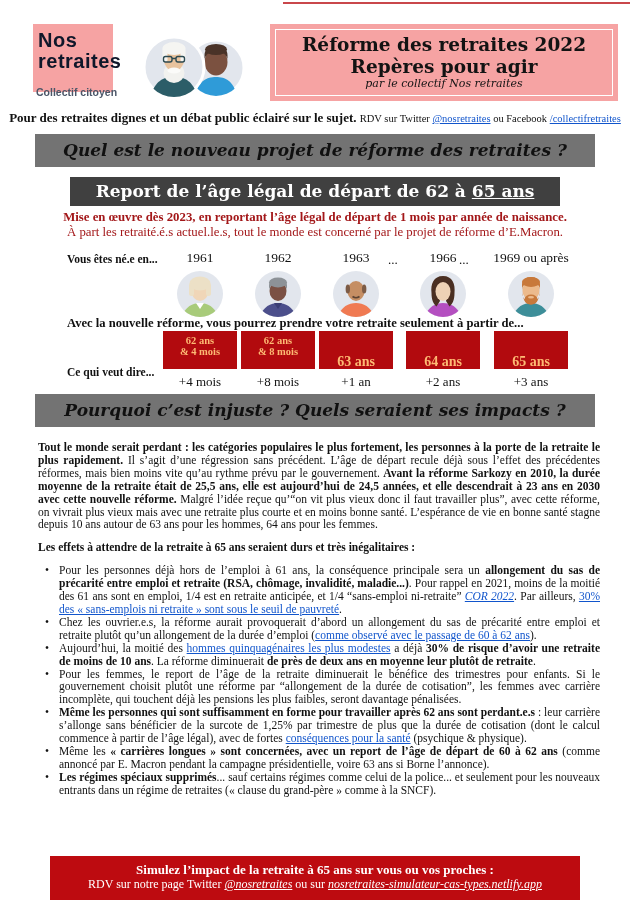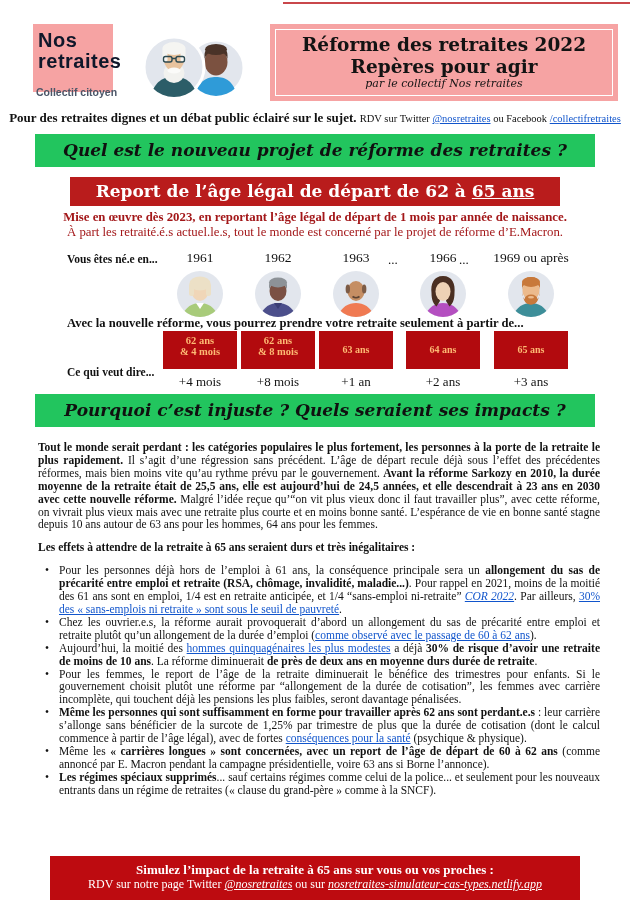--- a/index.html
+++ b/index.html
@@ -13,44 +13,44 @@
   .logo-subtitle{position:absolute;left:36px;top:86px;font-family:"Liberation Sans",sans-serif;
               font-weight:bold;font-size:10.5px;color:#4b5668;}
   .logo-avatars{position:absolute;left:136px;top:33px;width:120px;height:68px;}
   .title-box{position:absolute;left:270px;top:24px;width:348px;height:77px;background:#f6a3a3;}
   .title-box-inner{position:absolute;left:5px;top:5px;right:5px;bottom:5px;border:1.5px solid #fff;
               text-align:center;padding-top:4px;}
   .title-l{font-family:"DejaVu Serif",serif;font-weight:bold;font-size:18.5px;line-height:22px;color:#131313;}
   .title-byline{font-family:"DejaVu Serif",serif;font-style:italic;font-size:11px;line-height:12px;color:#131313;}
   .tagline{position:absolute;left:0;top:110px;width:630px;text-align:center;font-size:13px;}
   
-  .banner-pink{position:absolute;left:35px;width:560px;height:33px;background:#22c55e;
+  .banner-pink{position:absolute;left:35px;width:560px;height:33px;background:#737373;
               text-align:center;line-height:33px;font-family:"DejaVu Serif",serif;
               font-weight:bold;font-style:italic;font-size:17px;color:#101010;}
   .banner-q1{top:134px;} .banner-q2{top:394px;}
-  .headline{position:absolute;left:70px;top:177px;width:490px;height:29px;background:#b91c1c;
+  .headline{position:absolute;left:70px;top:177px;width:490px;height:29px;background:#404040;
               color:#fff;text-align:center;line-height:29px;font-family:"DejaVu Serif",serif;
               font-weight:bold;font-size:17px;}
   .intro1{position:absolute;left:0;top:210px;width:630px;text-align:center;color:#a31719;
               font-weight:bold;font-size:12.8px;}
   .intro2{position:absolute;left:0;top:225px;width:630px;text-align:center;color:#a31719;font-size:12.8px;}
   
   .born-label{position:absolute;left:67px;top:253px;font-weight:bold;font-size:11.5px;}
   .col{position:absolute;top:250px;width:74px;text-align:center;}
   .col1{left:163px}.col2{left:241px}.col3{left:319px}.col4{left:406px}
   .col5{left:481px;width:100px;}
   .dots{position:absolute;top:252px;font-size:13px;}
   .dots1{left:388px}.dots2{left:459px}
   .year{height:18px;font-size:13.5px;}
   .p-avatar{display:block;width:48px;height:48px;margin:2px auto 0;}
   .reform-label{position:absolute;left:67px;top:316px;font-weight:bold;font-size:12.6px;white-space:nowrap;}
   .badge{margin:13px auto 0;width:74px;height:38px;background:#b20a0e;color:#fdba74;font-weight:bold;}
   .badge .l1,.badge .l2{display:block;font-size:10.5px;line-height:11px;}
   .badge .l1{padding-top:4px;}
-  .badge.big .l1{font-size:10px;line-height:30px;padding-top:4px;}
+  .badge.big .l1{font-size:14px;line-height:30px;padding-top:16px;}
   .badge .l2:empty{display:none;}
   .meaning-label{position:absolute;left:67px;top:366px;font-weight:bold;font-size:11.5px;}
   .delta{margin-top:5px;font-size:13px;}
   
   .body-text{position:absolute;left:38px;top:441px;width:562px;font-size:11.5px;
               line-height:12.9px;text-align:justify;}
   .body-text p{margin:0 0 10px 0;}
   .effects-heading{font-weight:bold;margin:0 0 1px 0;}
   .body-text ul{margin:0;padding:0;list-style:none;}
   .body-text li{position:relative;padding-left:21px;}
@@ -260,21 +260,21 @@
   <div class="meaning-label">Ce qui veut dire...</div>
 
   <div class="banner-pink banner-q2">Pourquoi c’est injuste ? Quels seraient ses impacts ?</div>
 
   <div class="body-text">
     <p><span class="fb">Tout le monde serait perdant : les catégories populaires le plus fortement, les personnes à la porte de la retraite le plus rapidement.</span><span> Il s’agit d’une régression sans précédent. L’âge de départ recule déjà sous l’effet des précédentes réformes, mais bien moins vite qu’au rythme prévu par le gouvernement. </span><span class="fb">Avant la réforme Sarkozy en 2010, la durée moyenne de la retraite était de 25,5 ans, elle est aujourd’hui de 24,5 années, et elle descendrait à 23 ans en 2030 avec cette nouvelle réforme.</span><span> Malgré l’idée reçue qu’“on vit plus vieux donc il faut travailler plus”, avec cette réforme, on vivrait plus vieux mais avec une retraite plus courte et en moins bonne santé. L’espérance de vie en bonne santé stagne depuis 10 ans autour de 63 ans pour les hommes, 64 ans pour les femmes.</span></p>
     <p class="effects-heading">Les effets à attendre de la retraite à 65 ans seraient durs et très inégalitaires :</p>
     <ul>
       <li><span>Pour les personnes déjà hors de l’emploi à 61 ans, la conséquence principale sera un </span><span class="fb">allongement du sas de précarité entre emploi et retraite (RSA, chômage, invalidité, maladie...)</span><span>. Pour rappel en 2021, moins de la moitié des 61 ans sont en emploi, 1/4 est en retraite anticipée, et 1/4 “sans-emploi ni-retraite” </span><span class="fi lk">COR 2022</span><span>. Par ailleurs, </span><span class="lk">30% des « sans-emplois ni retraite » sont sous le seuil de pauvreté</span><span>.</span></li>
       <li><span>Chez les ouvrier.e.s, la réforme aurait provoquerait d’abord un allongement du sas de précarité entre emploi et retraite plutôt qu’un allongement de la durée d’emploi (</span><span class="lk">comme observé avec le passage de 60 à 62 ans</span><span>).</span></li>
-      <li><span>Aujourd’hui, la moitié des </span><span class="lk">hommes quinquagénaires les plus modestes</span><span> a déjà </span><span class="fb">30% de risque d’avoir une retraite de moins de 10 ans</span><span>. La réforme diminuerait </span><span class="fb">de près de deux ans en moyenne durs durée de retraite</span><span>.</span></li>
+      <li><span>Aujourd’hui, la moitié des </span><span class="lk">hommes quinquagénaires les plus modestes</span><span> a déjà </span><span class="fb">30% de risque d’avoir une retraite de moins de 10 ans</span><span>. La réforme diminuerait </span><span class="fb">de près de deux ans en moyenne leur plutôt de retraite</span><span>.</span></li>
       <li><span>Pour les femmes, le report de l’âge de la retraite diminuerait le bénéfice des trimestres pour enfants. Si le gouvernement choisit plutôt une réforme par “allongement de la durée de cotisation”, les femmes avec carrière incomplète, qui touchent déjà les pensions les plus faibles, seront davantage pénalisées.</span></li>
       <li><span class="fb">Même les personnes qui sont suffisamment en forme pour travailler après 62 ans sont perdant.e.s</span><span> : leur carrière s’allonge sans bénéficier de la surcote de 1,25% par trimestre de plus que la durée de cotisation (dont le calcul commence à partir de l’âge légal), avec de fortes </span><span class="lk">conséquences pour la santé</span><span> (psychique &amp; physique).</span></li>
       <li><span>Même les </span><span class="fb">« carrières longues » sont concernées, avec un report de l’âge de départ de 60 à 62 ans</span><span> (comme annoncé par E. Macron pendant la campagne présidentielle, voire 63 ans si Borne l’annonce).</span></li>
       <li><span class="fb">Les régimes spéciaux supprimés</span><span>... sauf certains régimes comme celui de la police... et seulement pour les nouveaux entrants dans un régime de retraites (« clause du grand-père » comme à la SNCF).</span></li>
     </ul>
   </div>
 
   <div class="banner-footer">
     <div class="footer-l1">Simulez l’impact de la retraite à 65 ans sur vous ou vos proches :</div>
     <div class="footer-l2"><span>RDV sur notre page Twitter </span><span class="fi lk">@nosretraites</span><span> ou sur </span><span class="fi lk">nosretraites-simulateur-cas-types.netlify.app</span></div>

